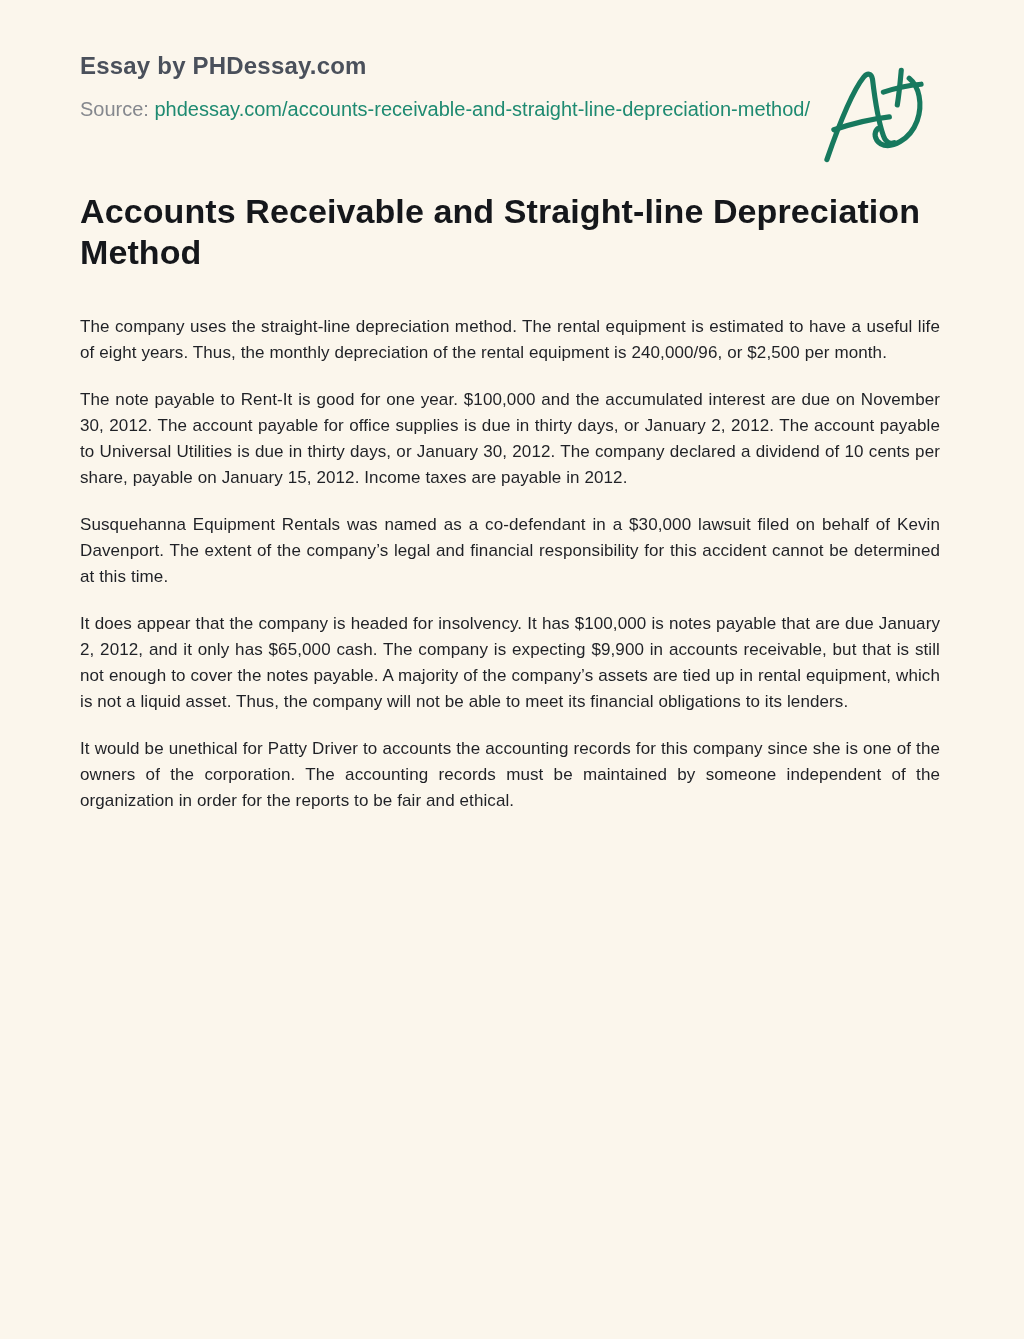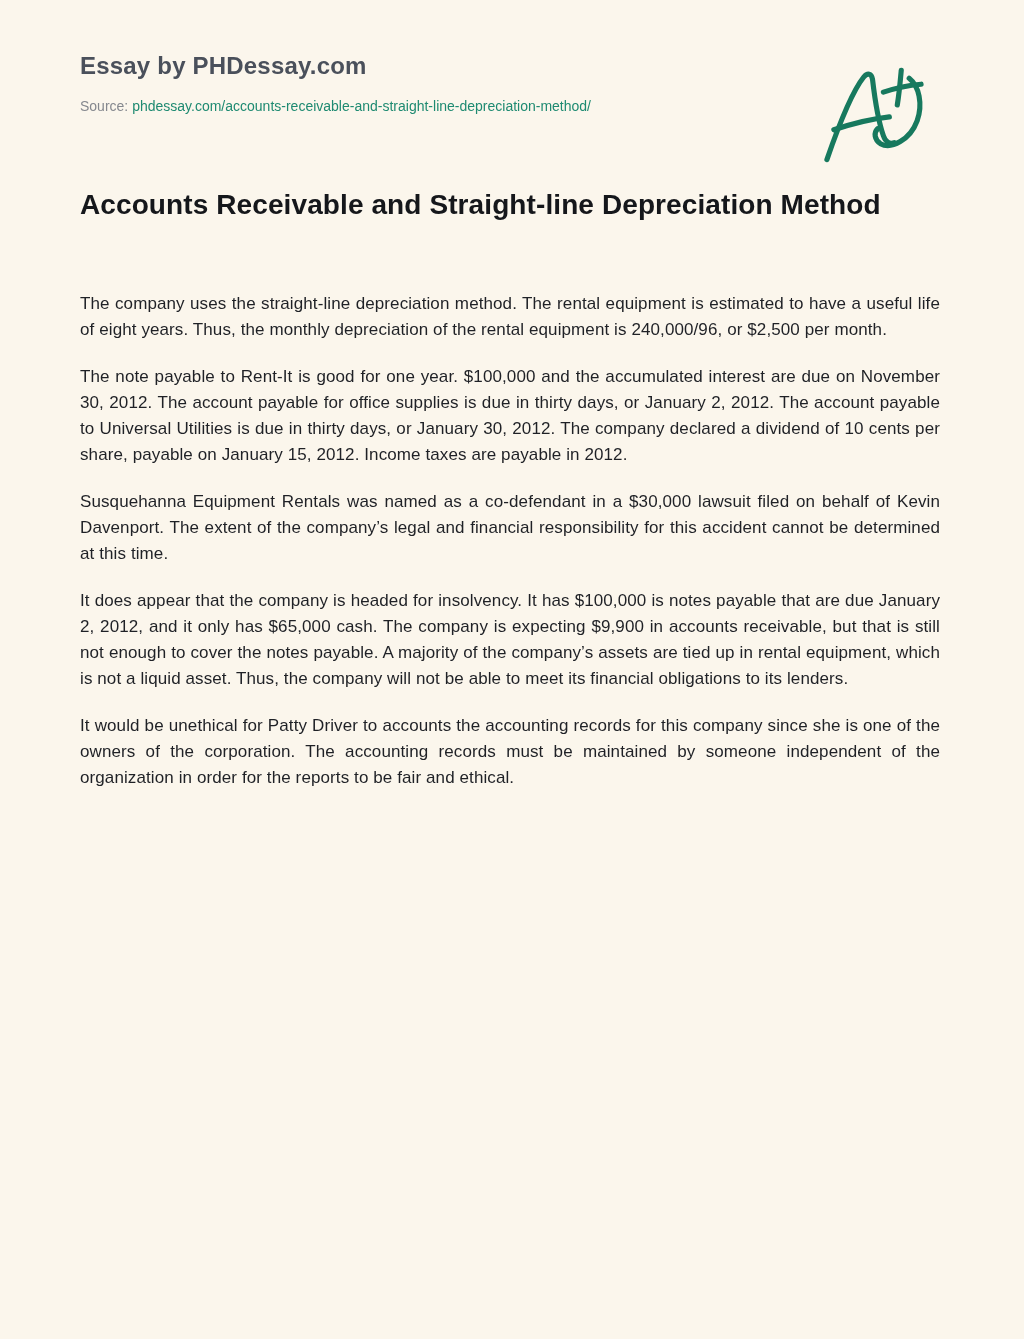--- a/index.html
+++ b/index.html
@@ -29,21 +29,21 @@
   }
   .site-title{
     margin:0;
     font-size:24px;
     font-weight:700;
     letter-spacing:.2px;
     color:var(--header-gray);
   }
   .source-line{
     margin:18px 0 6px;
-    font-size:14px;
+    font-size:20px;
     color:var(--muted);
   }
   .source-line a{
     color:var(--link);
     text-decoration:none;
     font-weight:500;
   }
   .logo{
     position:absolute;
     top:-4px;
@@ -54,28 +54,28 @@
   .logo svg{display:block;width:100%;height:100%;}
   .logo path{
     fill:none;
     stroke:var(--accent);
     stroke-width:5.2;
     stroke-linecap:round;
     stroke-linejoin:round;
   }
   .essay-title{
     margin:70px 0 16px;
-    font-size:28px;
+    font-size:34px;
     line-height:41px;
     font-weight:700;
     color:var(--title-ink);
     letter-spacing:.1px;
     max-width:880px;
   }
-  .paragraphs{margin-top:66px;}
+  .paragraphs{margin-top:41px;}
   .para{
     margin:0 0 21px;
     font-size:17px;
     line-height:26px;
     color:var(--ink);
     text-align:justify;
     letter-spacing:.1px;
   }
   .para:last-child{ text-align:justify; }
 </style>

